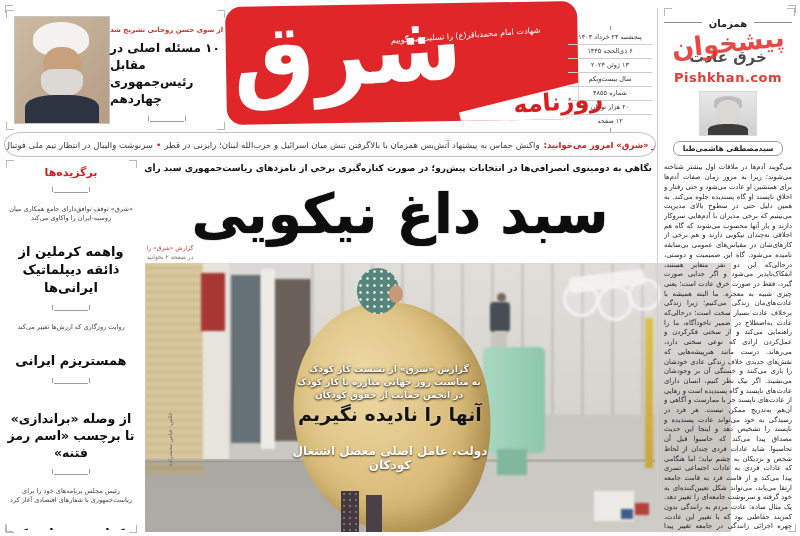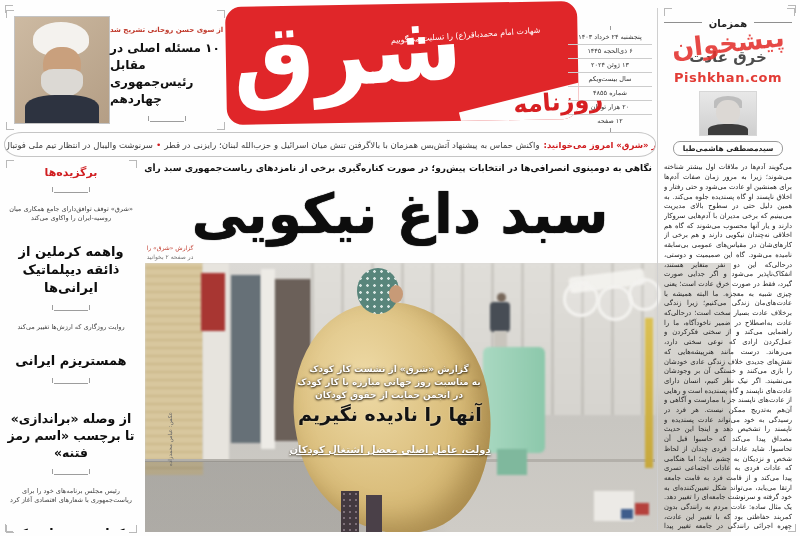--- a/index.html
+++ b/index.html
@@ -103,21 +103,21 @@
   .w-face{position:absolute;left:244px;top:22px;width:14px;height:18px;background:#c79a77;border-radius:50%;}
   .leg1{position:absolute;left:196px;top:228px;width:18px;height:41px;background:#43393f;
         background-image:radial-gradient(#7d6f78 1px,rgba(0,0,0,0) 1.4px);background-size:6px 6px;}
   .leg2{position:absolute;left:221px;top:232px;width:16px;height:37px;background:#4a4048;}
   
   .ph-caps{position:absolute;left:148px;top:100px;width:192px;text-align:center;color:#fff;font-weight:bold;
            font-size:9px;line-height:13px;text-shadow:0 1px 2px rgba(35,25,8,.9),0 0 3px rgba(35,25,8,.6);}
   .ph-title{position:absolute;left:138px;top:140px;width:214px;text-align:center;color:#131313;font-weight:bold;
             font-size:19px;text-shadow:0 0 2px rgba(255,250,235,.7);}
   .ph-sub{position:absolute;left:138px;top:181px;width:214px;text-align:center;color:#fff;font-weight:bold;
-          font-size:10px;text-shadow:0 1px 2px rgba(35,25,8,.9);text-decoration:underline;}
+          font-size:12px;text-shadow:0 1px 2px rgba(35,25,8,.9);}
   .ph-credit{left:124px;top:436px;width:92px;font-size:5.5px;color:#666;transform:rotate(-90deg);
              transform-origin:center;text-align:center;}
 
   
   .vdiv{left:657px;top:8px;width:0;height:522px;border-left:1px solid #cfcfcf;}
 
   
   .edcol{left:662px;top:8px;width:132px;height:524px;display:flex;flex-direction:column;align-items:center;}
   .ed-head{position:relative;width:100%;height:16px;text-align:center;margin-top:4px;}
   .ed-head::before{content:"";position:absolute;left:2px;right:2px;top:10px;border-top:1px solid #8f8f8f;}

